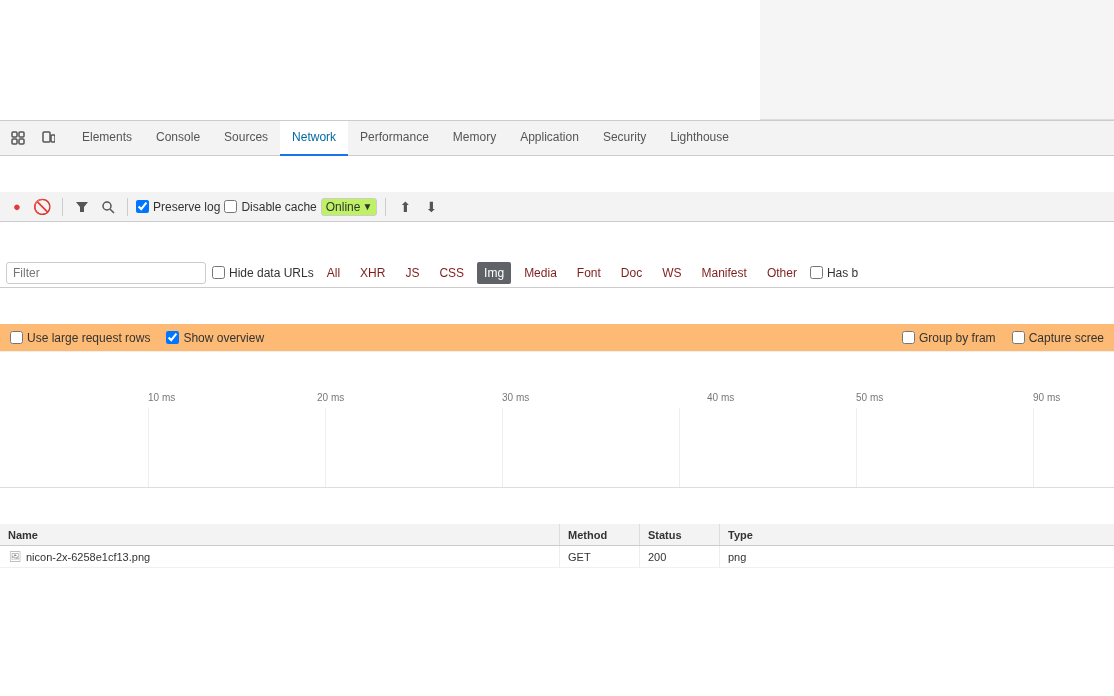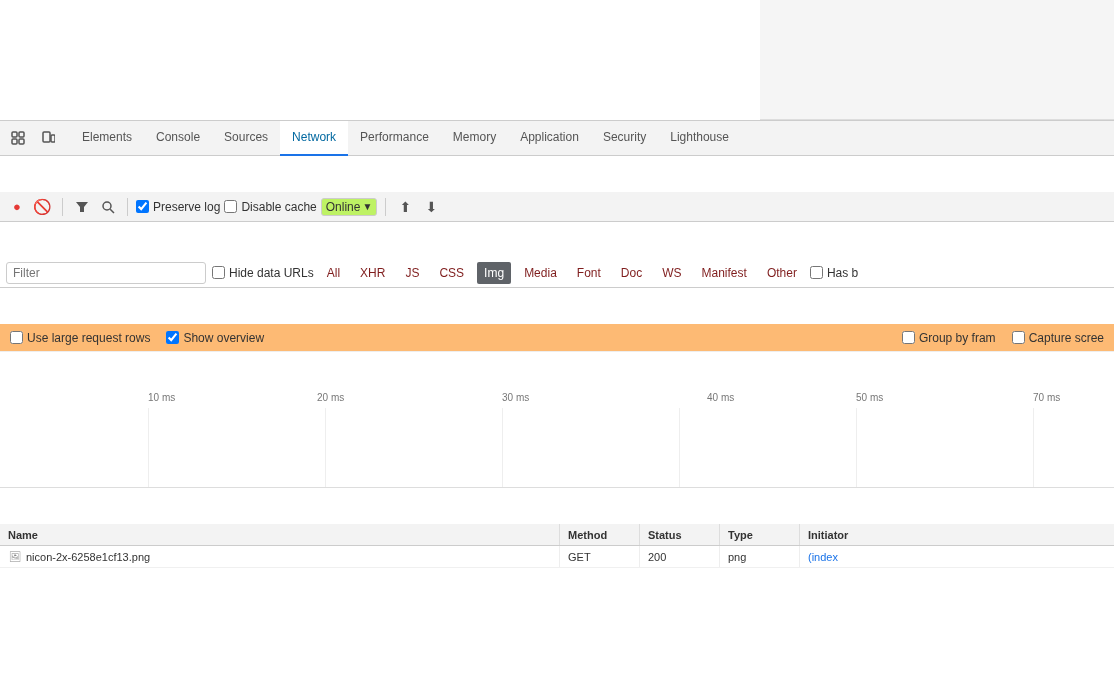--- a/index.html
+++ b/index.html
@@ -389,21 +389,21 @@
   </div>
 
   <div class="timeline-area">
     <div style="position:relative; width:100%; height:100%; background:#fff;">
 
       <span class="ruler-mark" style="left:148px;">10 ms</span>
       <span class="ruler-mark" style="left:317px;">20 ms</span>
       <span class="ruler-mark" style="left:502px;">30 ms</span>
       <span class="ruler-mark" style="left:679px;margin-left:28px;">40 ms</span>
       <span class="ruler-mark" style="left:856px;">50 ms</span>
-      <span class="ruler-mark" style="left:1033px;">70 ms</span>
+      <span class="ruler-mark" style="left:1033px;">90 ms</span>
 
       <div style="position:absolute;top:20px;bottom:0;left:148px;width:1px;background:#eee;"></div>
       <div style="position:absolute;top:20px;bottom:0;left:325px;width:1px;background:#eee;"></div>
       <div style="position:absolute;top:20px;bottom:0;left:502px;width:1px;background:#eee;"></div>
       <div style="position:absolute;top:20px;bottom:0;left:679px;width:1px;background:#eee;"></div>
       <div style="position:absolute;top:20px;bottom:0;left:856px;width:1px;background:#eee;"></div>
       <div style="position:absolute;top:20px;bottom:0;left:1033px;width:1px;background:#eee;"></div>
     </div>
   </div>
 
@@ -415,38 +415,32 @@
       </div>
       <div class="th col-method">
         <span>Method</span>
       </div>
       <div class="th col-status">
         <span>Status</span>
       </div>
       <div class="th col-type">
         <span>Type</span>
       </div>
-      <div class="th col-initiator">
-        <span>Initiator</span>
-      </div>
     </div>
 
     <div class="table-row">
       <div class="td col-name">
         <span class="file-icon">🖼</span>
         <span>nicon-2x-6258e1cf13.png</span>
       </div>
       <div class="td col-method">
         <span>GET</span>
       </div>
       <div class="td col-status">
         <span>200</span>
       </div>
       <div class="td col-type">
         <span>png</span>
       </div>
-      <div class="td col-initiator blue">
-        <span>(index</span>
-      </div>
     </div>
   </div>
 
 </div>
 
 </body></html>

